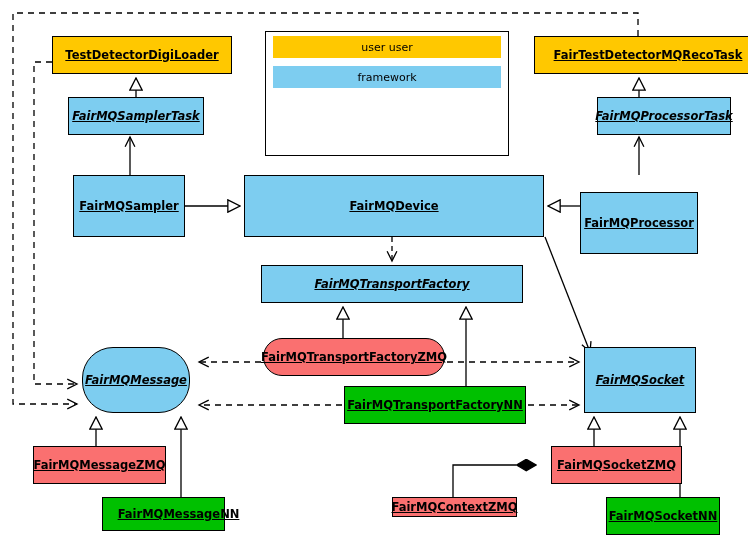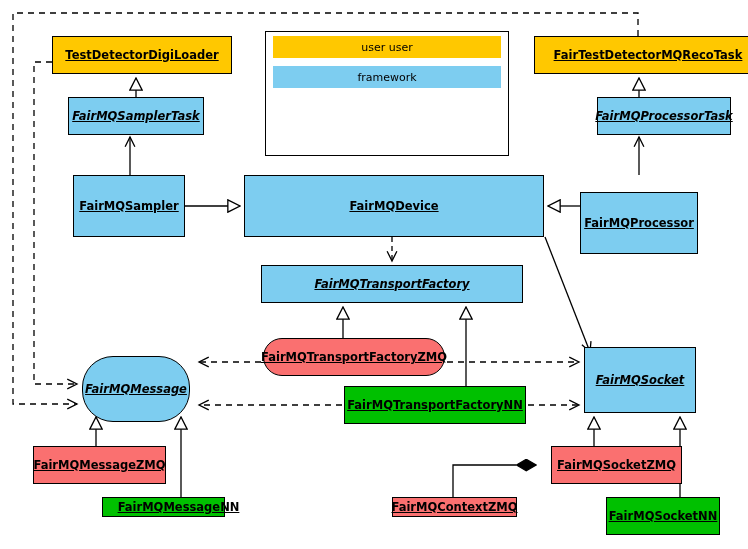--- a/index.html
+++ b/index.html
@@ -144,33 +144,33 @@
   </div>
 
   <div class="node" style="left:263px;top:338px;width:182px;height:38px;background:#FA7070;border-radius:19px;">
     <span>FairMQTransportFactoryZMQ</span>
   </div>
 
   <div class="node" style="left:344px;top:386px;width:182px;height:38px;background:#00C000;">
     <span>FairMQTransportFactoryNN</span>
   </div>
 
-  <div class="node italic" style="left:82px;top:356px;width:108px;height:66px;background:#7DCDF0;border-radius:31px;">
+  <div class="node italic" style="left:82px;top:347px;width:108px;height:66px;background:#7DCDF0;border-radius:31px;">
     <span>FairMQMessage</span>
   </div>
 
   <div class="node italic" style="left:584px;top:347px;width:112px;height:66px;background:#7DCDF0;">
     <span>FairMQSocket</span>
   </div>
 
   <div class="node" style="left:33px;top:446px;width:133px;height:38px;background:#FA7070;">
     <span>FairMQMessageZMQ</span>
   </div>
 
-  <div class="node" style="left:102px;top:497px;width:123px;height:20px;background:#00C000;padding-left:30px;">
+  <div class="node" style="left:102px;top:497px;width:123px;height:34px;background:#00C000;padding-left:30px;">
     <span>FairMQMessageNN</span>
   </div>
 
   <div class="node" style="left:392px;top:497px;width:125px;height:20px;background:#FA7070;">
     <span>FairMQContextZMQ</span>
   </div>
 
   <div class="node" style="left:551px;top:446px;width:131px;height:38px;background:#FA7070;">
     <span>FairMQSocketZMQ</span>
   </div>

